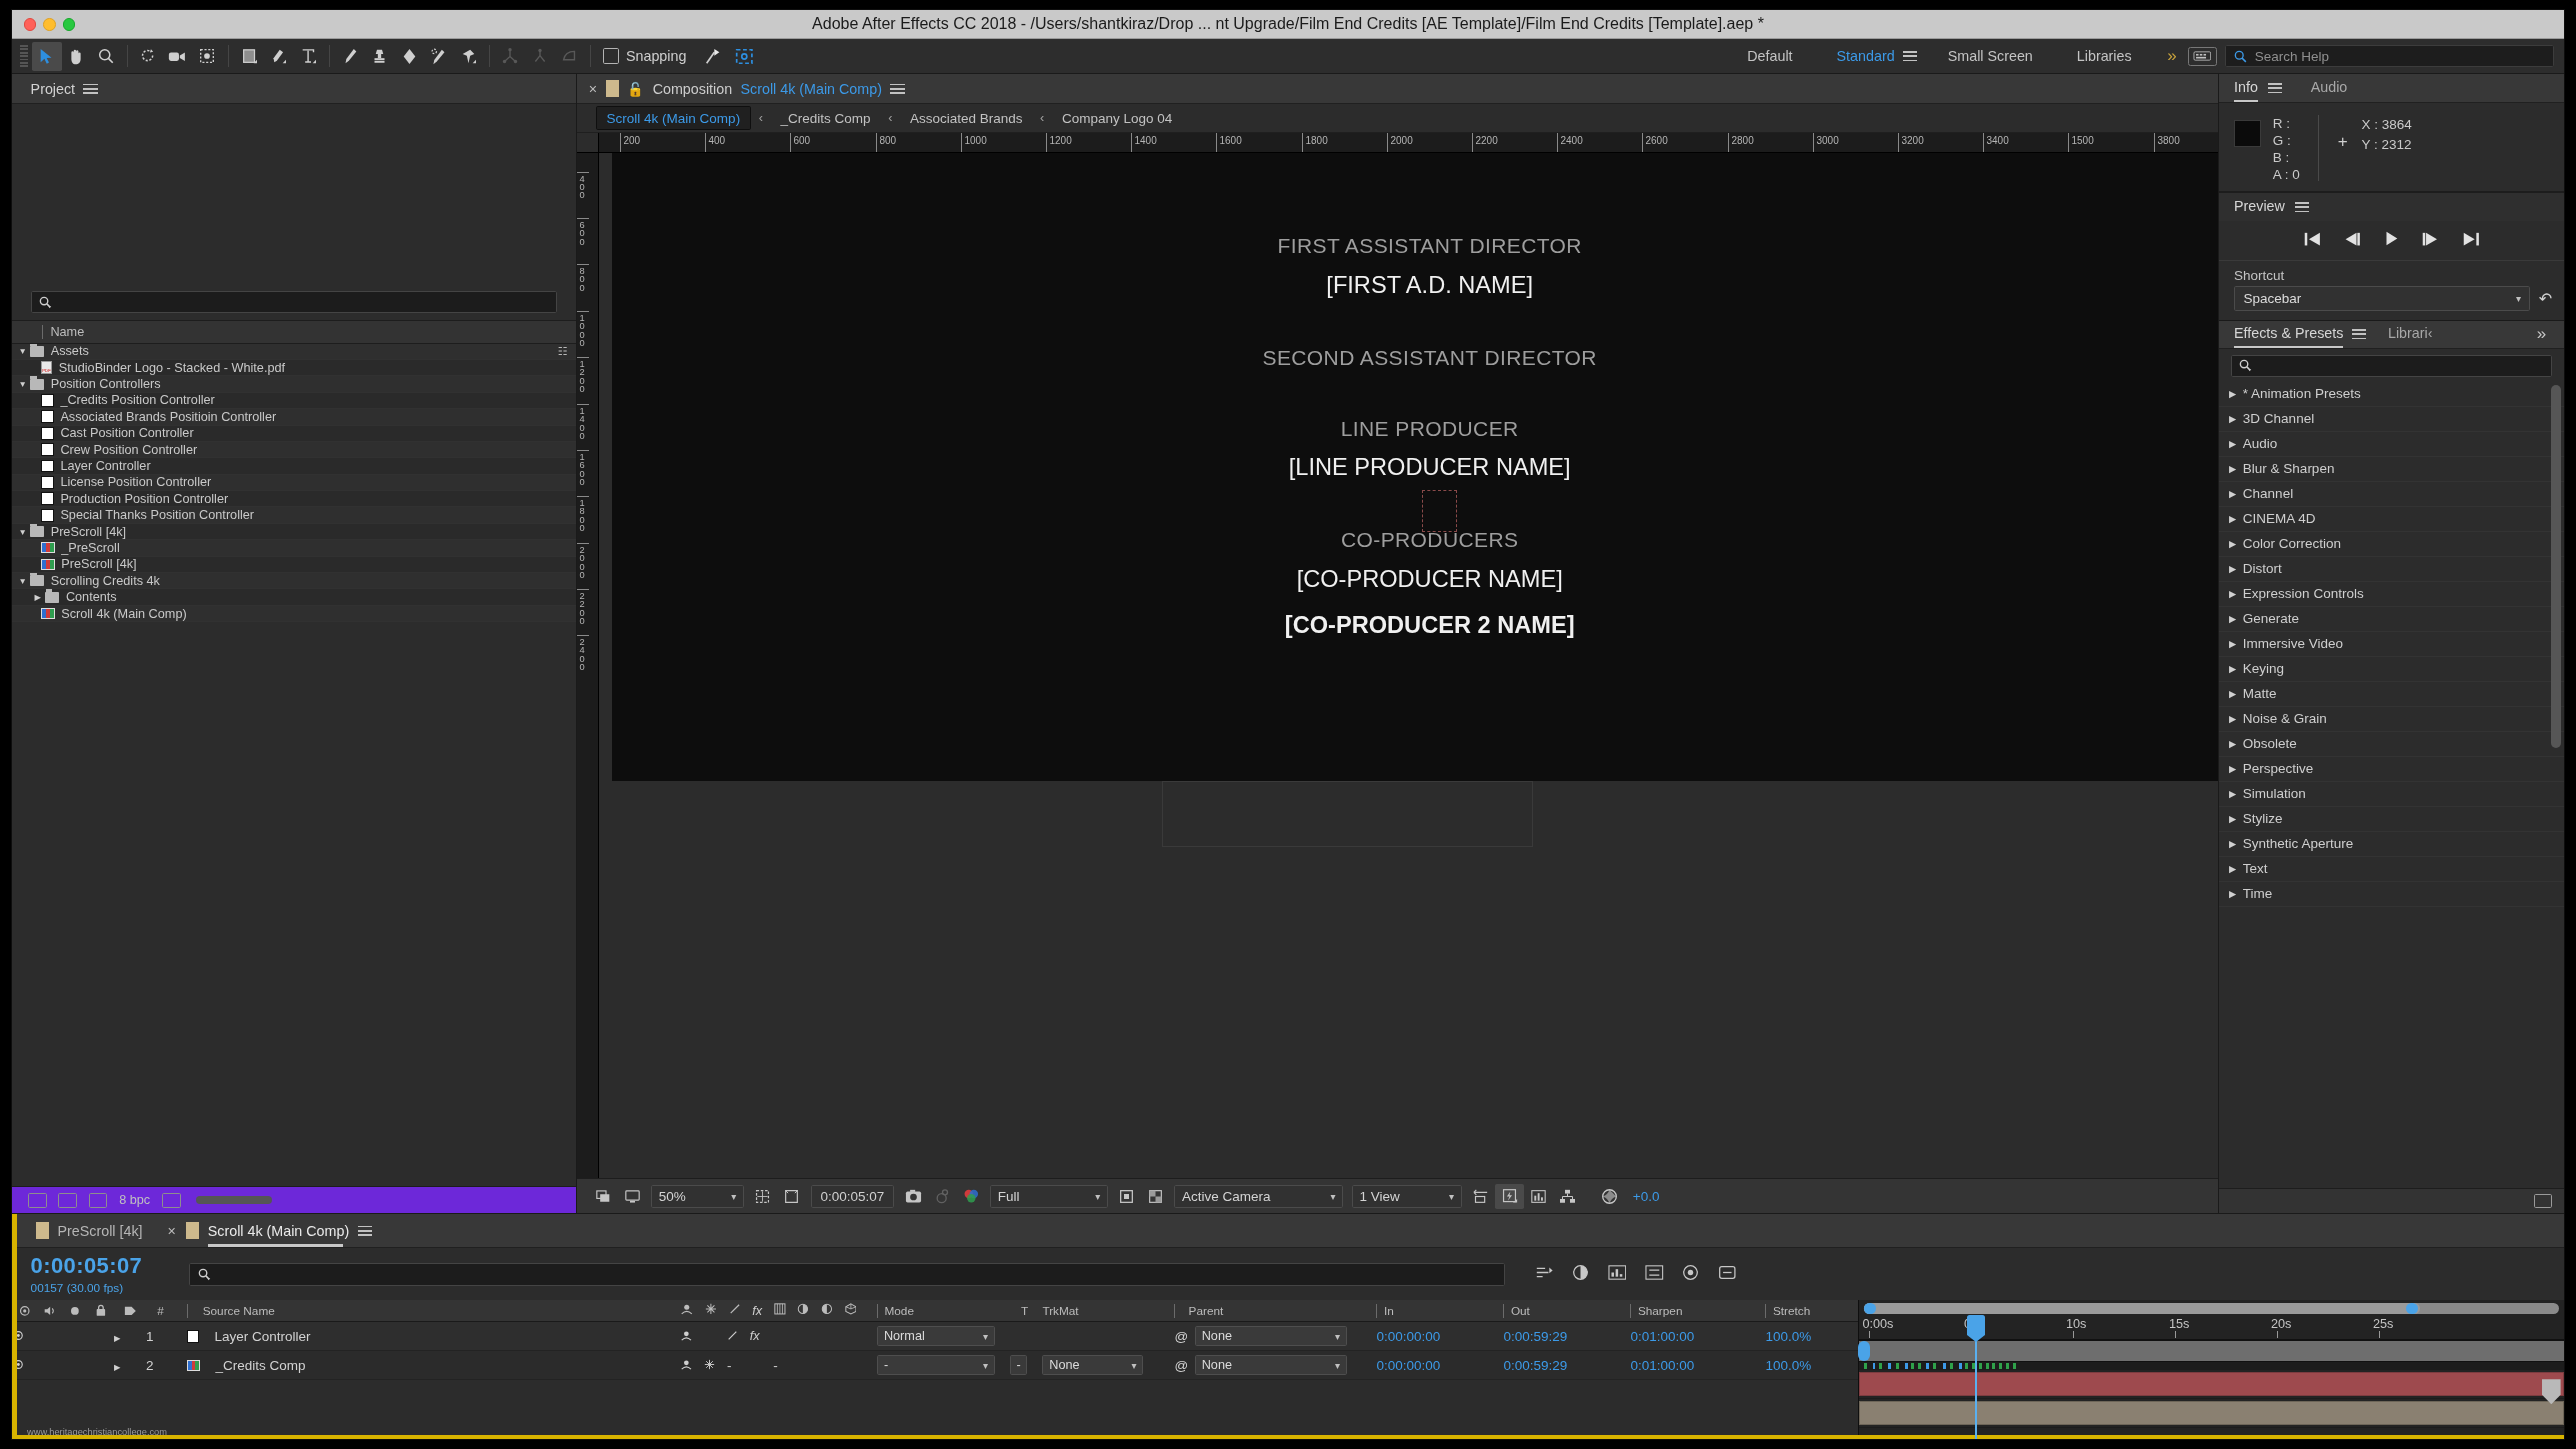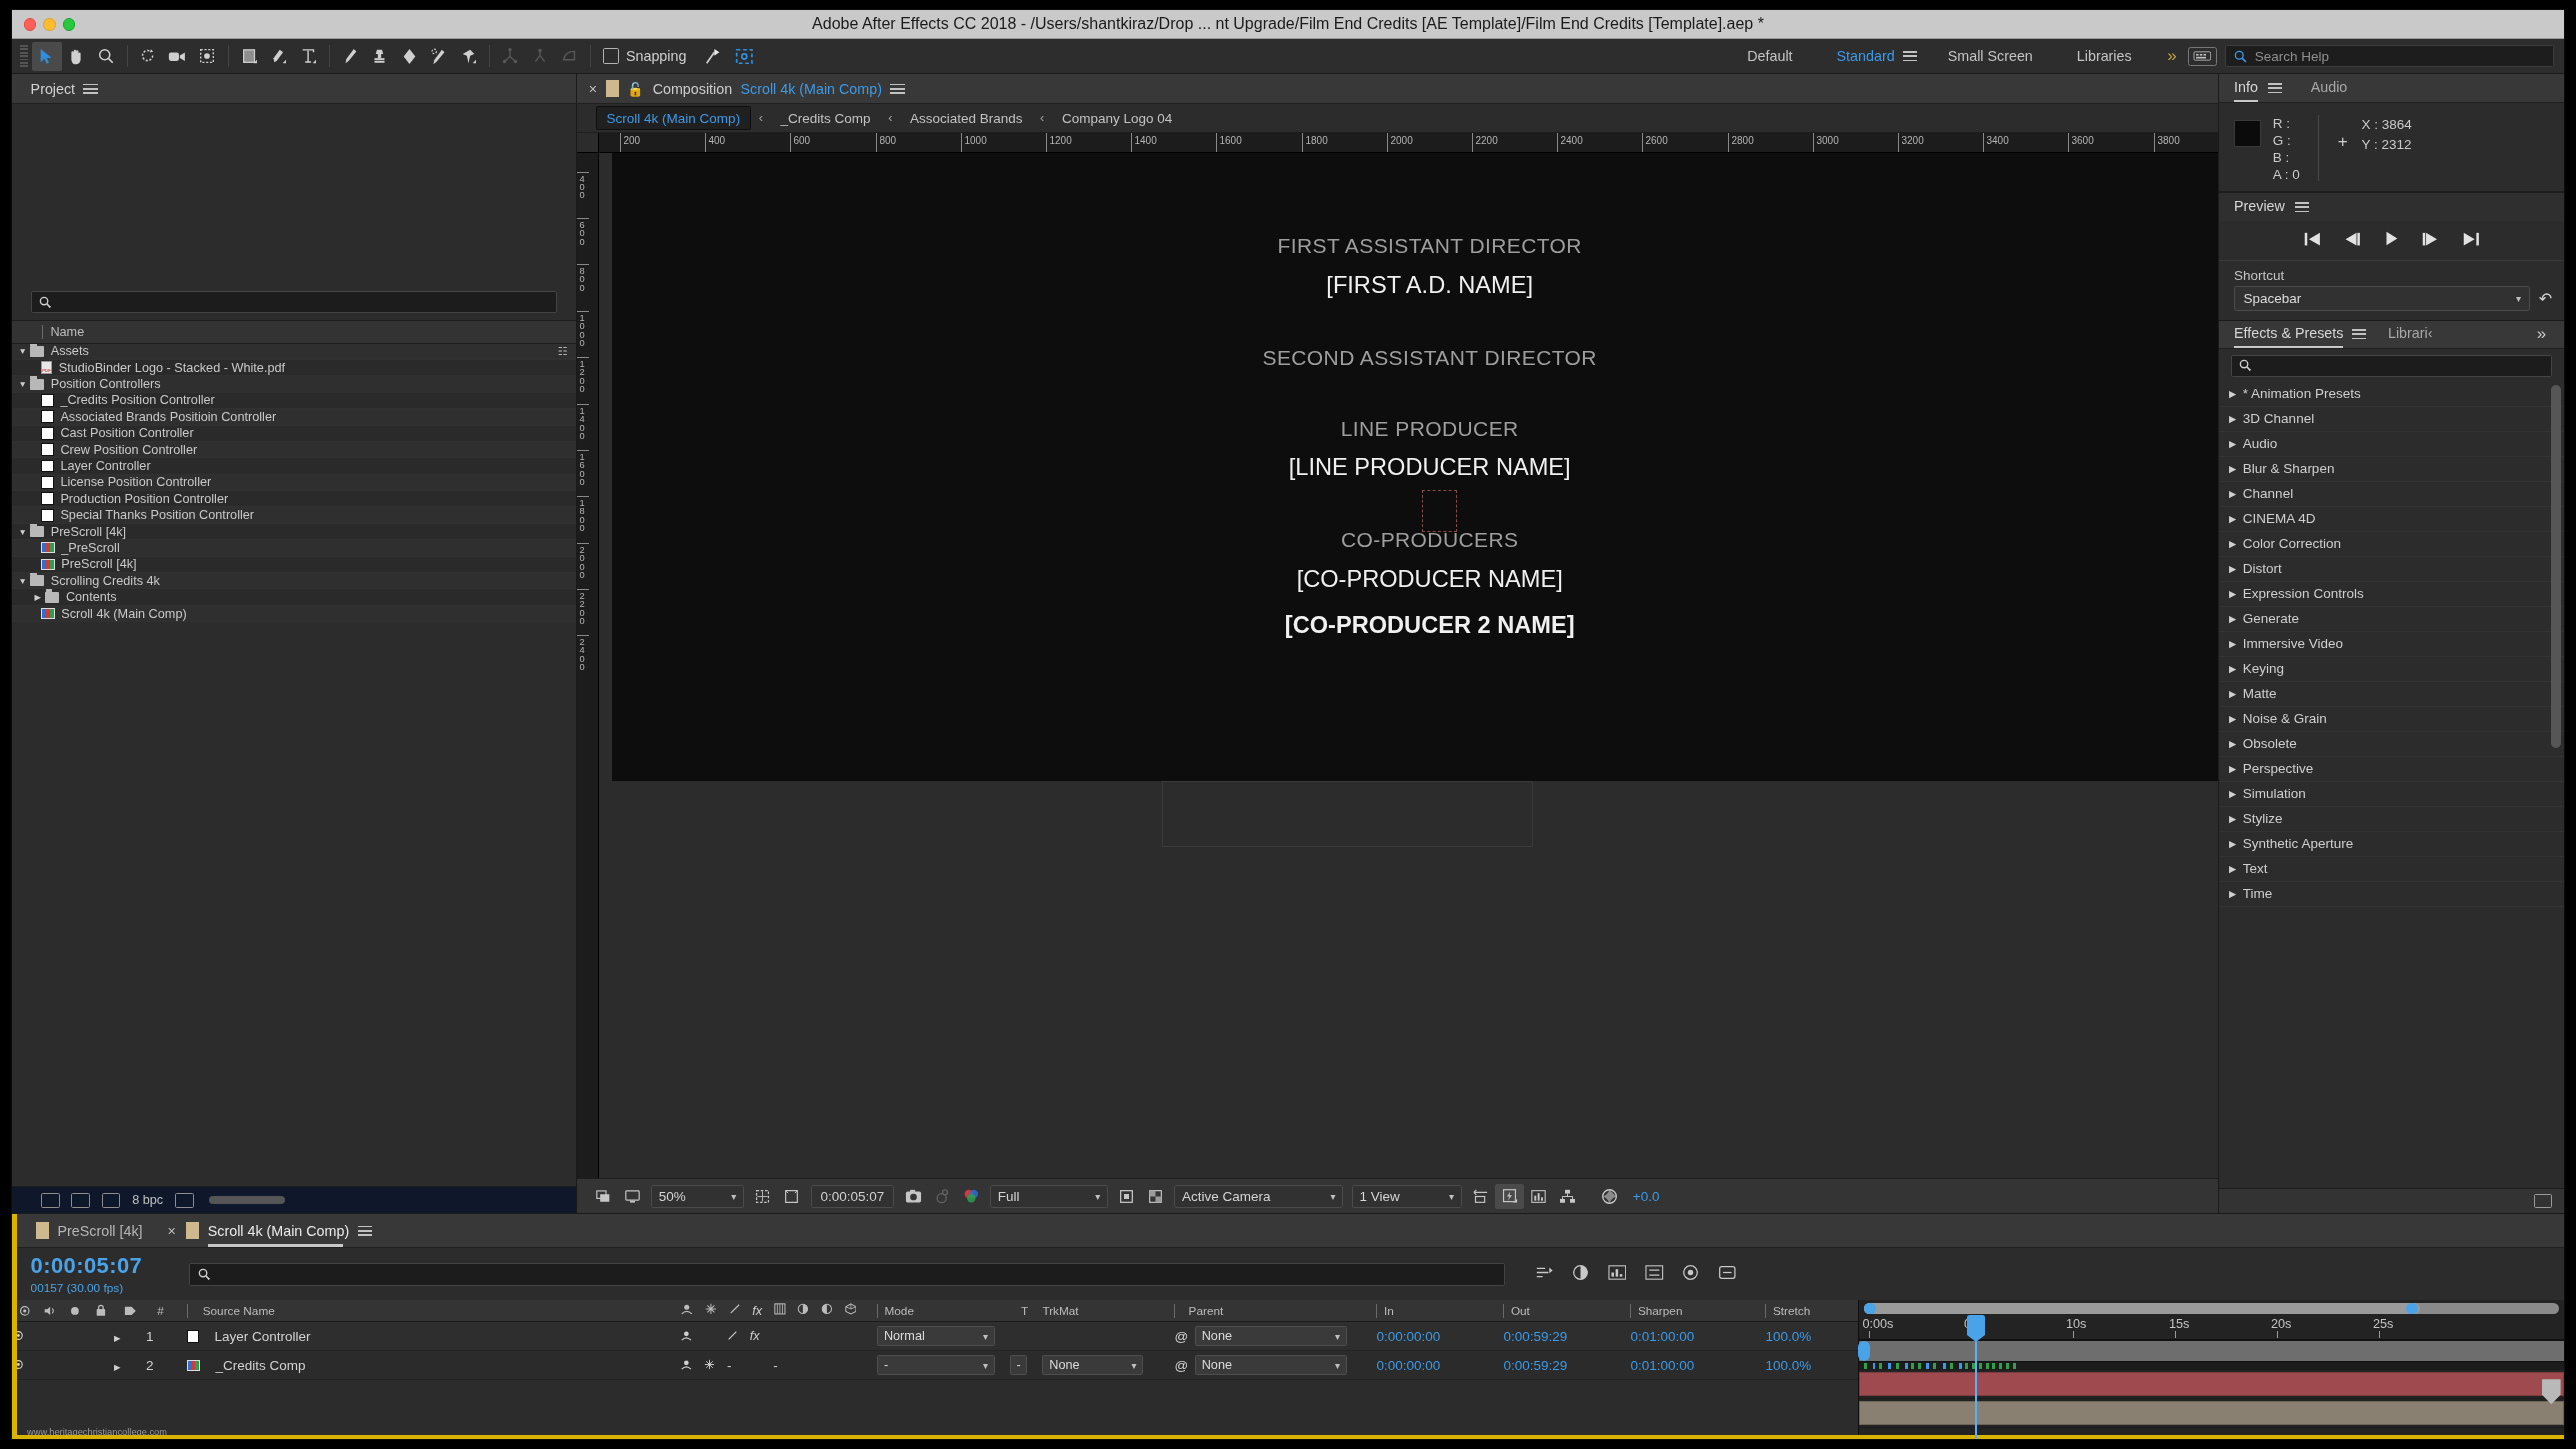--- a/index.html
+++ b/index.html
@@ -95,22 +95,22 @@
   .folder{ width:14.3px;height:11px;background:#b8b8b8;border-radius:0.8px;
      flex:0 0 auto;margin-right:6.7px;position:relative;}
   .folder:after{ content:"";position:absolute;left:0.8px;top:-2.5px;width:6.7px;height:2.5px;background:#b8b8b8;}
   .swatch{ width:12.7px;height:12.7px;background:#fff;border:0.8px solid #111;flex:0 0 auto;margin-right:6.7px;}
   .compicon{ width:13.5px;height:11px;flex:0 0 auto;margin-right:6.7px;
     background:linear-gradient(90deg,#2e6fd0 0 34%,#cf3b3b 34% 67%,#2f9e4f 67% 100%);
     border:0.8px solid #ddd;}
   .pdficon{ width:11px;height:12.7px;background:#e8e8e8;border:0.8px solid #999;flex:0 0 auto;margin-right:6.7px;
      font-size:4.2px;color:#c00;text-align:center;line-height:17.7px;}
   .netico{ margin-left:auto;color:#b9b9b9;font-size:11px; }
-  .proj-footer{ height:27px;background:#0f172a;border-top:0.8px solid #1d1d1d;
-    display:flex;align-items:center;gap:11.8px;padding:0 29px;font-size:12.7px;color:#c0c0c0;}
+  .proj-footer{ height:27px;background:#6d28d9;border-top:0.8px solid #1d1d1d;
+    display:flex;align-items:center;gap:11.8px;padding:0 16px;font-size:12.7px;color:#c0c0c0;}
   .pfbtn{ width:18.6px;height:15px;border:0.8px solid #8e8e8e;border-radius:1.7px;}
   .pfslider{ width:76px;height:8.4px;background:#555;border-radius:4.2px;margin-left:3.4px;}
   
   .comp-tabbar{ height:30px;background:#383838;display:flex;align-items:center;gap:8.4px;
      padding-left:11.8px;border-bottom:0.8px solid #202020; }
   .xclose{ color:#bdbdbd;font-size:14.3px; }
   .tabsq{ width:13.5px;height:17px;background:#cdb98d; }
   .lockico{ color:#d8c27b;font-size:13.5px; }
   .comp-label{ font-size:14.3px;color:#cdcdcd; }
   .comp-name{ font-size:14.3px;color:#3c9ae8; }
@@ -579,21 +579,21 @@
               <div class="rmark" style="left: 617px;">1600</div>
               <div class="rmark" style="left: 703px;">1800</div>
               <div class="rmark" style="left: 788px;">2000</div>
               <div class="rmark" style="left: 873px;">2200</div>
               <div class="rmark" style="left: 958px;">2400</div>
               <div class="rmark" style="left: 1043px;">2600</div>
               <div class="rmark" style="left: 1129px;">2800</div>
               <div class="rmark" style="left: 1214px;">3000</div>
               <div class="rmark" style="left: 1299px;">3200</div>
               <div class="rmark" style="left: 1384px;">3400</div>
-              <div class="rmark" style="left: 1469px;">3600</div>
+              <div class="rmark" style="left: 1469px;">1500</div>
               <div class="rmark" style="left: 1555px;">3800</div>
             </div>
         </div>
         <div class="stage">
           <div class="rulerleft" id="vruler">
               <div class="lmark" style="top: 18.6px;">400</div>
               <div class="lmark" style="top: 65px;">600</div>
               <div class="lmark" style="top: 111px;">800</div>
               <div class="lmark" style="top: 158px;">1000</div>
               <div class="lmark" style="top: 204px;">1200</div>

